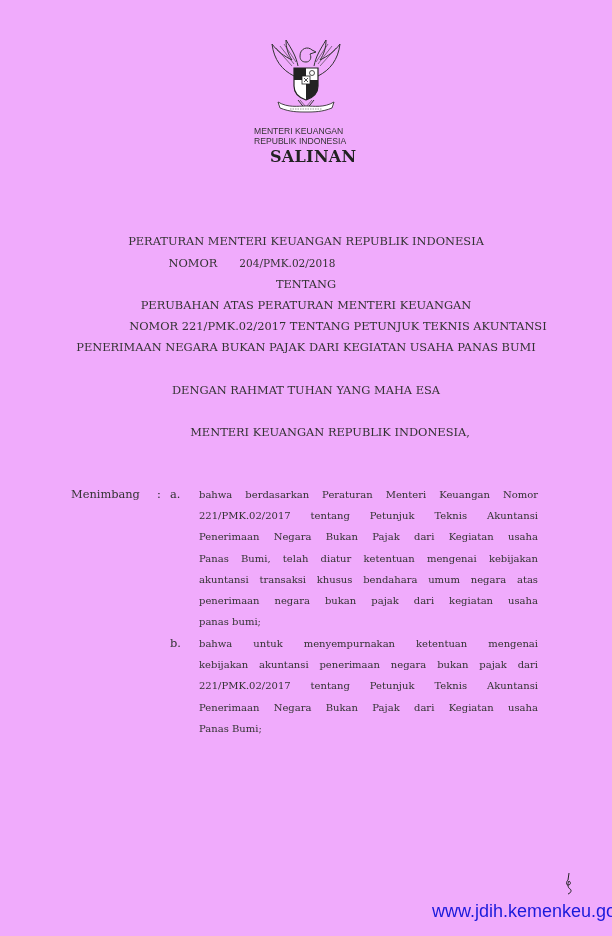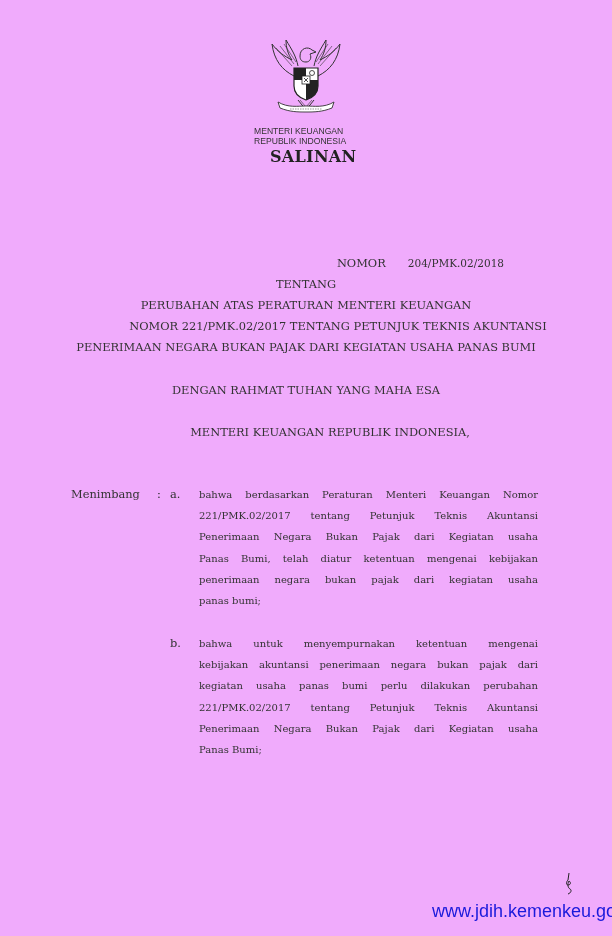--- a/index.html
+++ b/index.html
@@ -6,21 +6,21 @@
   body { width: 612px; height: 936px; position: relative; overflow: hidden; color: #2b2b2b; }
   .page { position: absolute; left: 0; top: 0; width: 612px; height: 936px; background: #f0abfc; }
   .serif { font-family: "DejaVu Serif", "Liberation Serif", serif; }
   .sans { font-family: "Liberation Sans", "DejaVu Sans", sans-serif; }
 
   .emblem { position: absolute; left: 264px; top: 36px; width: 84px; height: 84px; }
   .ministry { position: absolute; left: 254px; top: 126px; width: 110px; font-size: 8.6px; line-height: 10px; color: #333; }
   .salinan { position: absolute; left: 270px; top: 147px; font-size: 16px; font-weight: bold; letter-spacing: 0.3px; color: #222; font-family: "DejaVu Serif", serif; }
 
   .center-line { position: absolute; left: 0; width: 612px; text-align: center; font-size: 11.4px; white-space: nowrap; color: #333; }
-  .nomor-line { position: absolute; left: 0; width: 504px; text-align: right; font-size: 11.4px; color: #333; }
+  .nomor-line { position: absolute; left: 0; width: 504px; text-align: center; font-size: 11.4px; color: #333; }
   .nomor-line .num { margin-left: 22px; font-size: 10.5px; }
 
   .label-menimbang { position: absolute; left: 71px; top: 487px; font-size: 11.4px; color: #333; }
   .colon { position: absolute; left: 157px; top: 487px; font-size: 11.4px; }
   .item-letter { position: absolute; left: 170px; font-size: 11.4px; color: #333; }
   .item-text { position: absolute; left: 199px; width: 339px; font-size: 10px; line-height: 21.2px; text-align: justify; color: #333; }
   .item-text .ln { display: block; height: 21.2px; white-space: nowrap; text-align-last: justify; text-align: justify; }
   .item-text .ln.last { text-align-last: left; }
 
   .website { position: absolute; left: 432px; top: 901px; font-size: 18px; color: #1a1adb; text-align: right; }
@@ -55,49 +55,50 @@
     <path d="M14 66 C24 72 34 70 42 70 C50 70 60 72 70 66 L68 72 C58 76 50 76 42 76 C34 76 26 76 16 72 Z" fill="#fff" stroke="#333" stroke-width="0.9"></path>
     <path d="M26 73 L58 73" stroke="#555" stroke-width="0.6" stroke-dasharray="1.5 1"></path>
   </svg>
 
   <div class="ministry sans">
     <div>MENTERI KEUANGAN</div>
     <div>REPUBLIK INDONESIA</div>
   </div>
   <div class="salinan">SALINAN</div>
 
+  <div class="center-line serif" style="top:234px;">PERATURAN MENTERI KEUANGAN REPUBLIK INDONESIA</div>
   <div class="nomor-line serif" style="top:256px;">
     <span>NOMOR</span><span class="num">204/PMK.02/2018</span>
   </div>
   <div class="center-line serif" style="top:277px;">TENTANG</div>
   <div class="center-line serif" style="top:298px;">PERUBAHAN ATAS PERATURAN MENTERI KEUANGAN</div>
   <div class="center-line serif" style="top:319px;padding-left:32px;">NOMOR 221/PMK.02/2017 TENTANG PETUNJUK TEKNIS AKUNTANSI</div>
   <div class="center-line serif" style="top:340px;">PENERIMAAN NEGARA BUKAN PAJAK DARI KEGIATAN USAHA PANAS BUMI</div>
 
   <div class="center-line serif" style="top:383px;">DENGAN RAHMAT TUHAN YANG MAHA ESA</div>
   <div class="center-line serif" style="top:425px;margin-left:24px;">MENTERI KEUANGAN REPUBLIK INDONESIA,</div>
 
   <div class="label-menimbang serif">Menimbang</div>
   <div class="colon serif">:</div>
 
   <div class="item-letter serif" style="top:487px;">a.</div>
   <div class="item-text serif" style="top:484px;">
     <span class="ln">bahwa berdasarkan Peraturan Menteri Keuangan Nomor</span>
     <span class="ln">221/PMK.02/2017 tentang Petunjuk Teknis Akuntansi</span>
     <span class="ln">Penerimaan Negara Bukan Pajak dari Kegiatan usaha</span>
     <span class="ln">Panas Bumi, telah diatur ketentuan mengenai kebijakan</span>
+    <span class="ln">akuntansi transaksi khusus bendahara umum negara atas</span>
     <span class="ln">penerimaan negara bukan pajak dari kegiatan usaha</span>
     <span class="ln last">panas bumi;</span>
   </div>
 
   <div class="item-letter serif" style="top:636px;">b.</div>
   <div class="item-text serif" style="top:633px;">
     <span class="ln">bahwa untuk menyempurnakan ketentuan mengenai</span>
     <span class="ln">kebijakan akuntansi penerimaan negara bukan pajak dari</span>
-    <span class="ln">kegiatan usaha panas bumi perlu dilakukan perubahan</span>
     <span class="ln">221/PMK.02/2017 tentang Petunjuk Teknis Akuntansi</span>
     <span class="ln">Penerimaan Negara Bukan Pajak dari Kegiatan usaha</span>
     <span class="ln last">Panas Bumi;</span>
   </div>
 
   <svg class="paraf" viewBox="0 0 12 24">
     <path d="M6 1 L5 8 C3 10 3 13 5 13 C8 13 8 10 6 9 C4 12 5 16 7 17 C9 18 8 21 5 22" fill="none" stroke="#222" stroke-width="1"></path>
   </svg>
   <div class="website sans">www.jdih.kemenkeu.go.id</div>
 </div>

